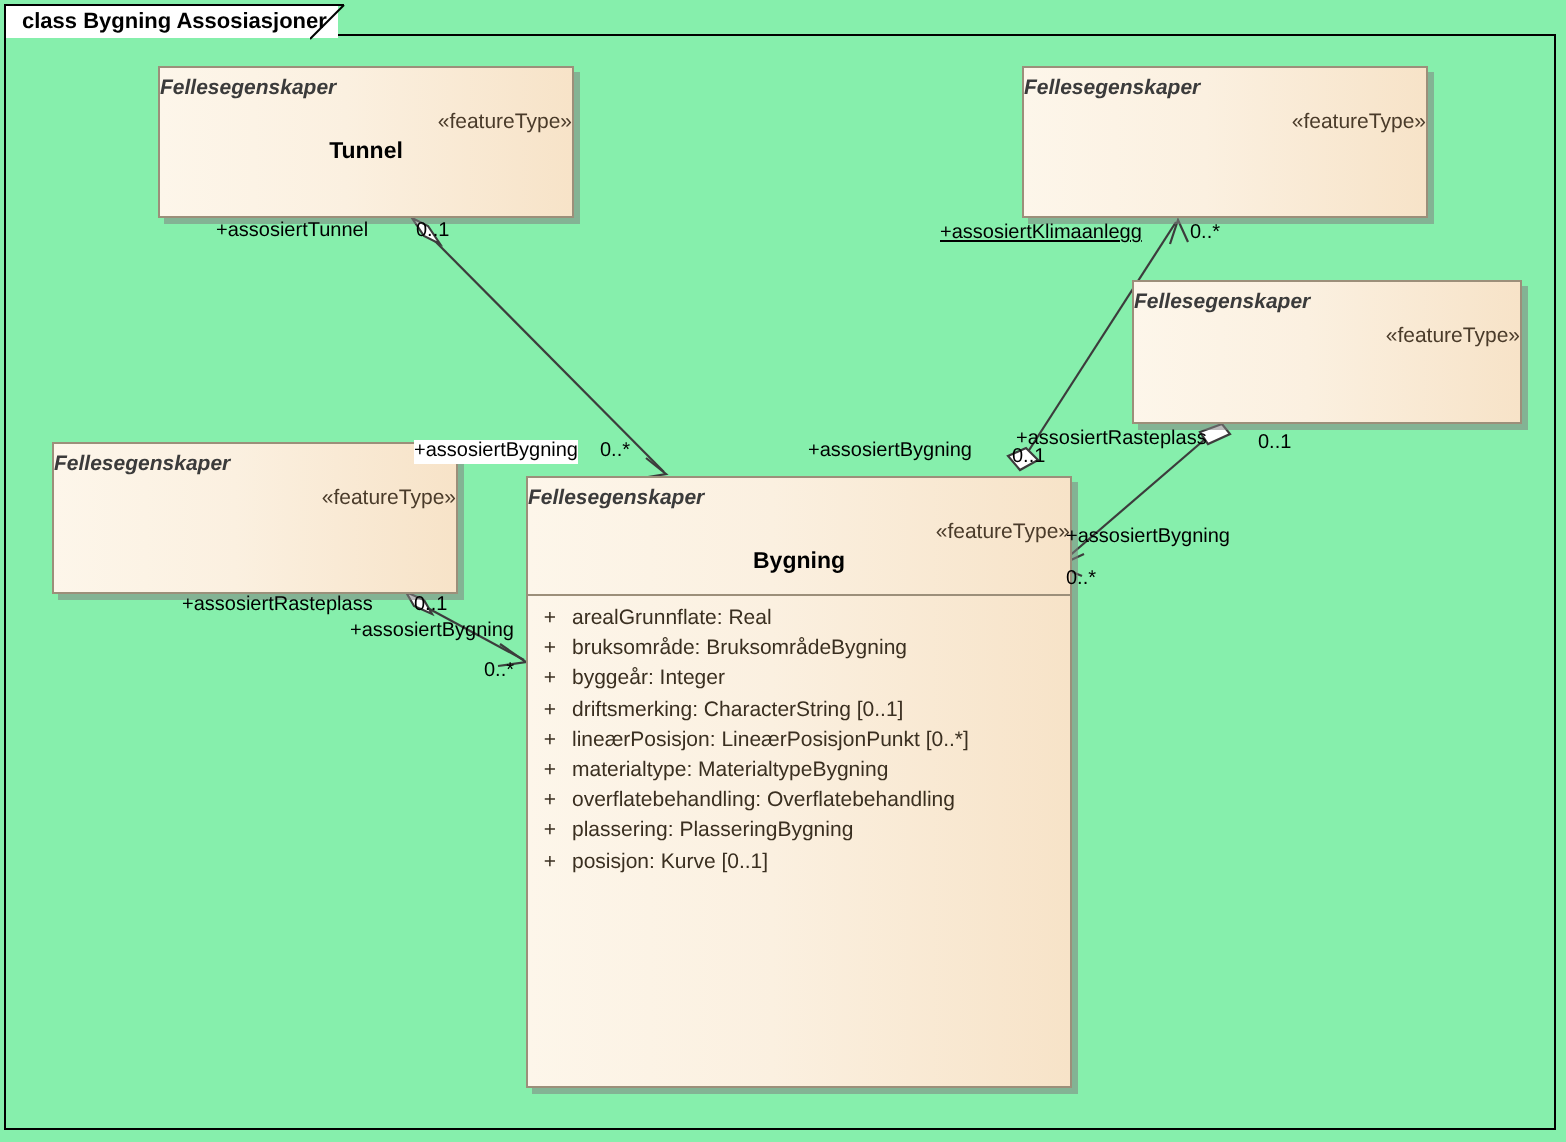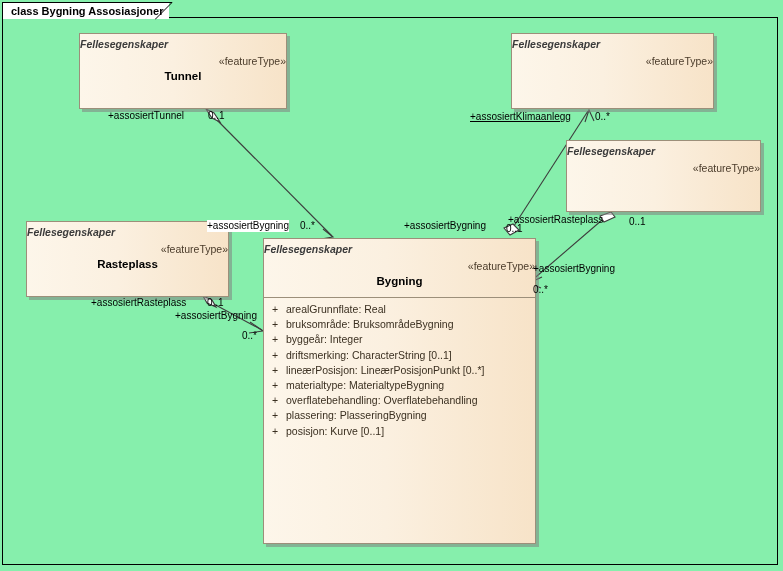--- a/index.html
+++ b/index.html
@@ -203,21 +203,20 @@
   </div>
 
   <div class="uml-class" id="cls-bomstasjon">
     <div class="pkg">Fellesegenskaper</div>
     <div class="stereo">«featureType»</div>
   </div>
 
   <div class="uml-class" id="cls-rasteplass">
     <div class="pkg">Fellesegenskaper</div>
     <div class="stereo">«featureType»</div>
-    <div class="cname">Rasteplass</div>
   </div>
 
   <div class="uml-class" id="cls-bygning">
     <div class="pkg">Fellesegenskaper</div>
     <div class="stereo">«featureType»</div>
     <div class="cname">Bygning</div>
     <div class="divider"></div>
     <div class="attr-list" id="bygning-attrs">
         <div class="attr-row">
           <span class="attr-vis">+</span>

